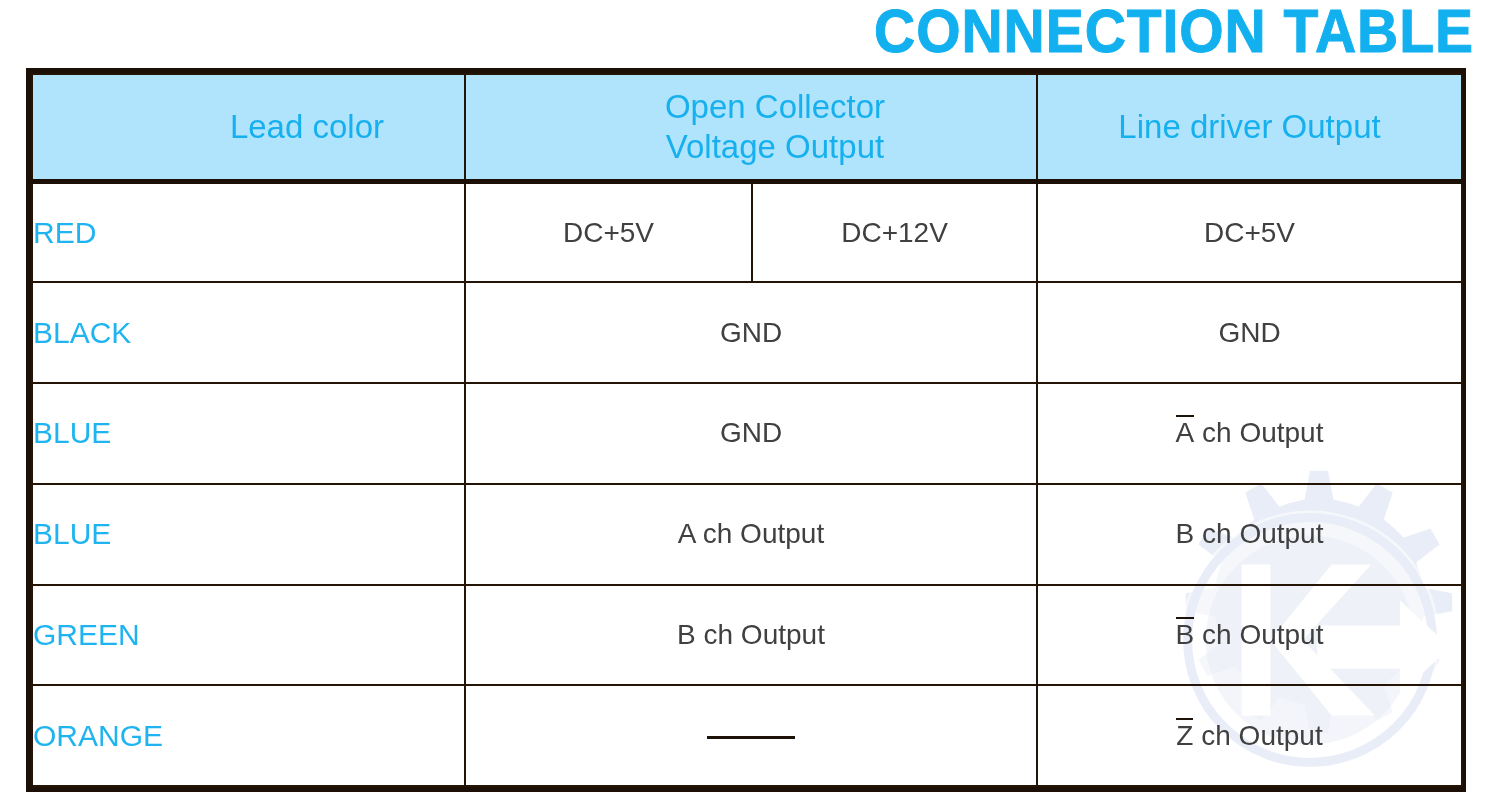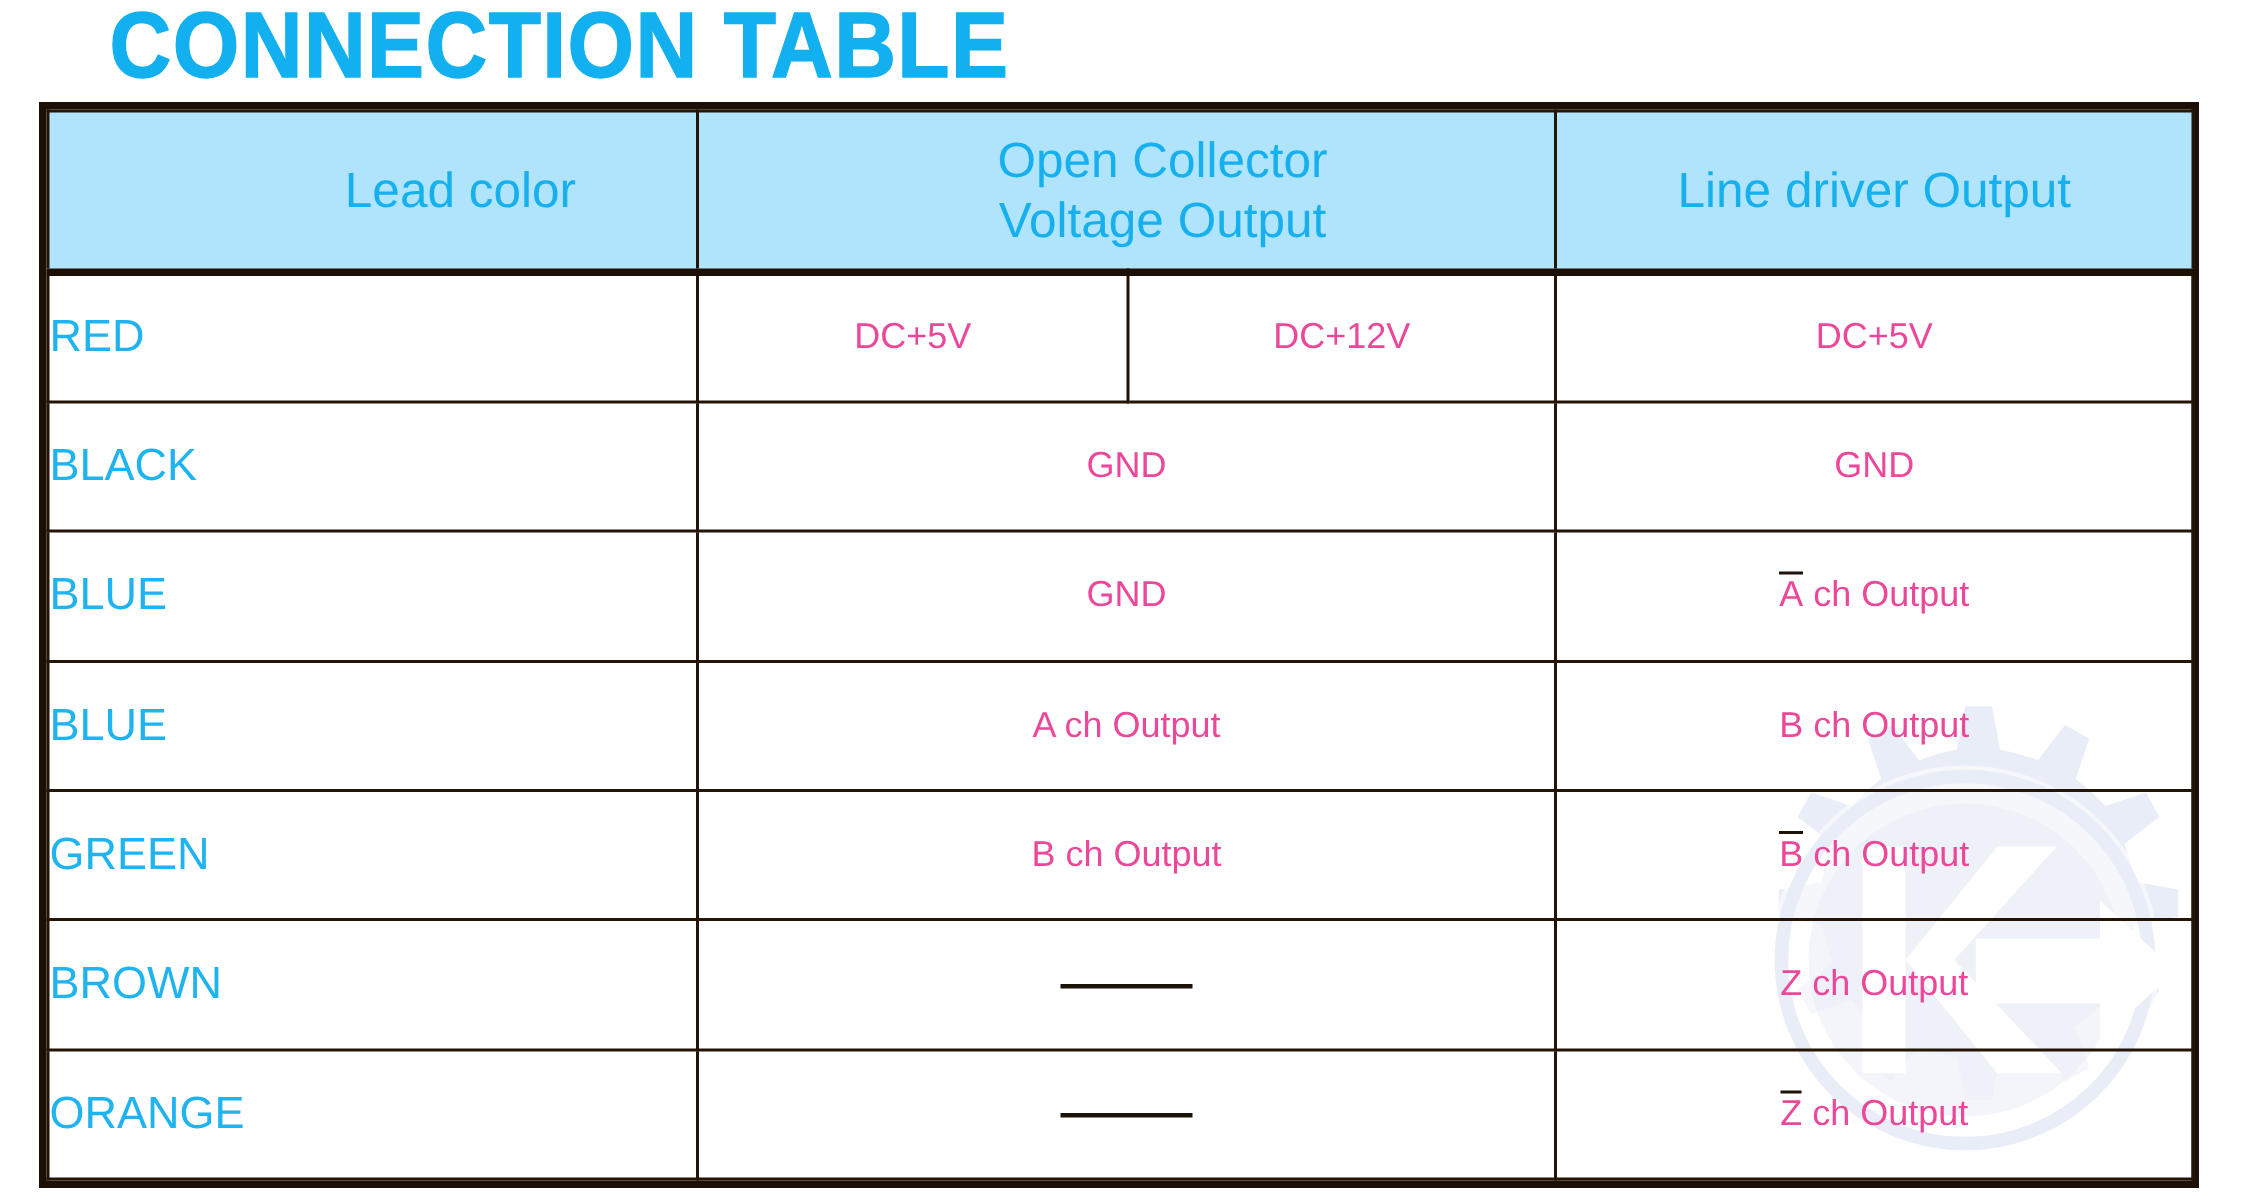--- a/index.html
+++ b/index.html
@@ -13,21 +13,21 @@
     font-family: "Liberation Sans", sans-serif;
     overflow: hidden;
     position: relative;
   }
 
   
   .title-bar {
     height: 62px;
     display: flex;
     align-items: center;
-    justify-content: flex-start;
+    justify-content: flex-end;
     position: relative;
     z-index: 3;
     padding-left: 47px;
   }
   .title-text {
     font-family: "Liberation Sans Narrow", "Liberation Sans", sans-serif;
     font-weight: bold;
     font-size: 62px;
     line-height: 62px;
     letter-spacing: 1px;
@@ -98,22 +98,22 @@
     box-sizing: border-box;
   }
   th.head-oc, th.head-ld {
     text-align: center;
   }
   .head-oc-l1, .head-oc-l2 { display: block; padding-left: 48px; }
 
   
   tbody tr { height: 78px; }
   tbody td {
-    font-size: 24px;
-    color: #ec4899;
+    font-size: 28px;
+    color: #404040;
     vertical-align: middle;
   }
   td.lead {
     padding-right: 48px !important;
     color: #1fb4f0;
     font-size: 30px;
     box-sizing: border-box;
     white-space: nowrap;
   }
   td.val {
@@ -202,24 +202,19 @@
           <td class="lead">BLUE</td>
           <td colspan="2" class="val">A ch Output</td>
           <td class="val">B ch Output</td>
         </tr>
         <tr>
           <td class="lead">GREEN</td>
           <td colspan="2" class="val">B ch Output</td>
           <td class="val"><span class="ovl">B</span><span> ch Output</span></td>
         </tr>
         <tr>
-          <td class="lead">BROWN</td>
-          <td colspan="2" class="val"><span class="dash"></span></td>
-          <td class="val">Z ch Output</td>
-        </tr>
-        <tr>
           <td class="lead">ORANGE</td>
           <td colspan="2" class="val"><span class="dash"></span></td>
           <td class="val"><span class="ovl">Z</span><span> ch Output</span></td>
         </tr>
       </tbody>
   </table>
 </div>
 
 </body></html>

